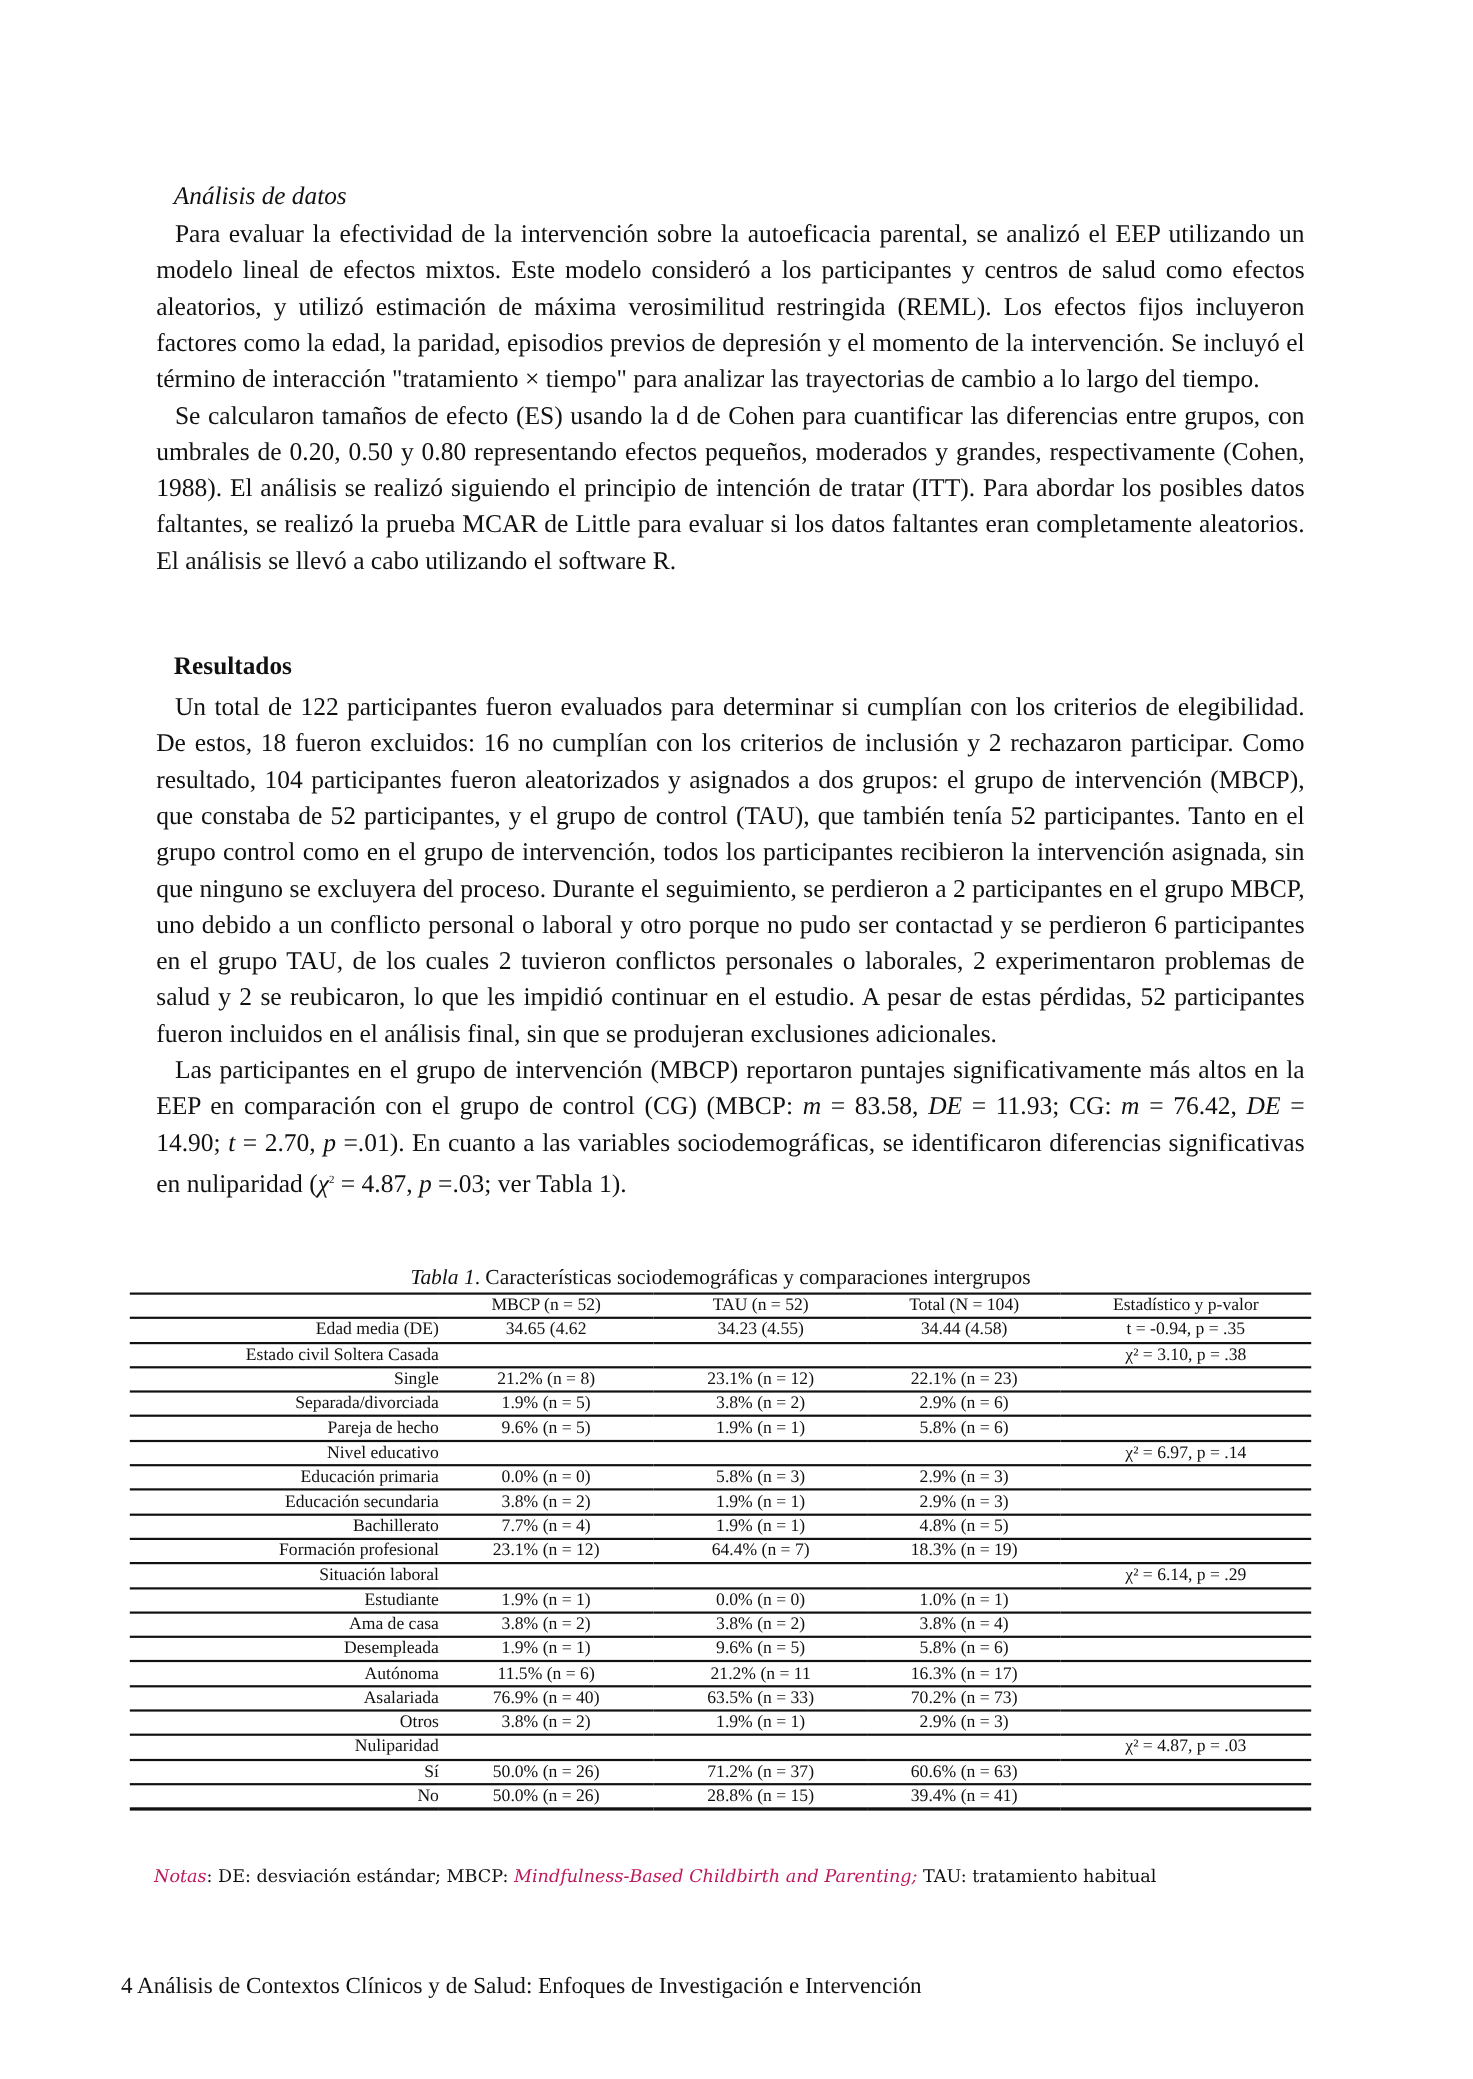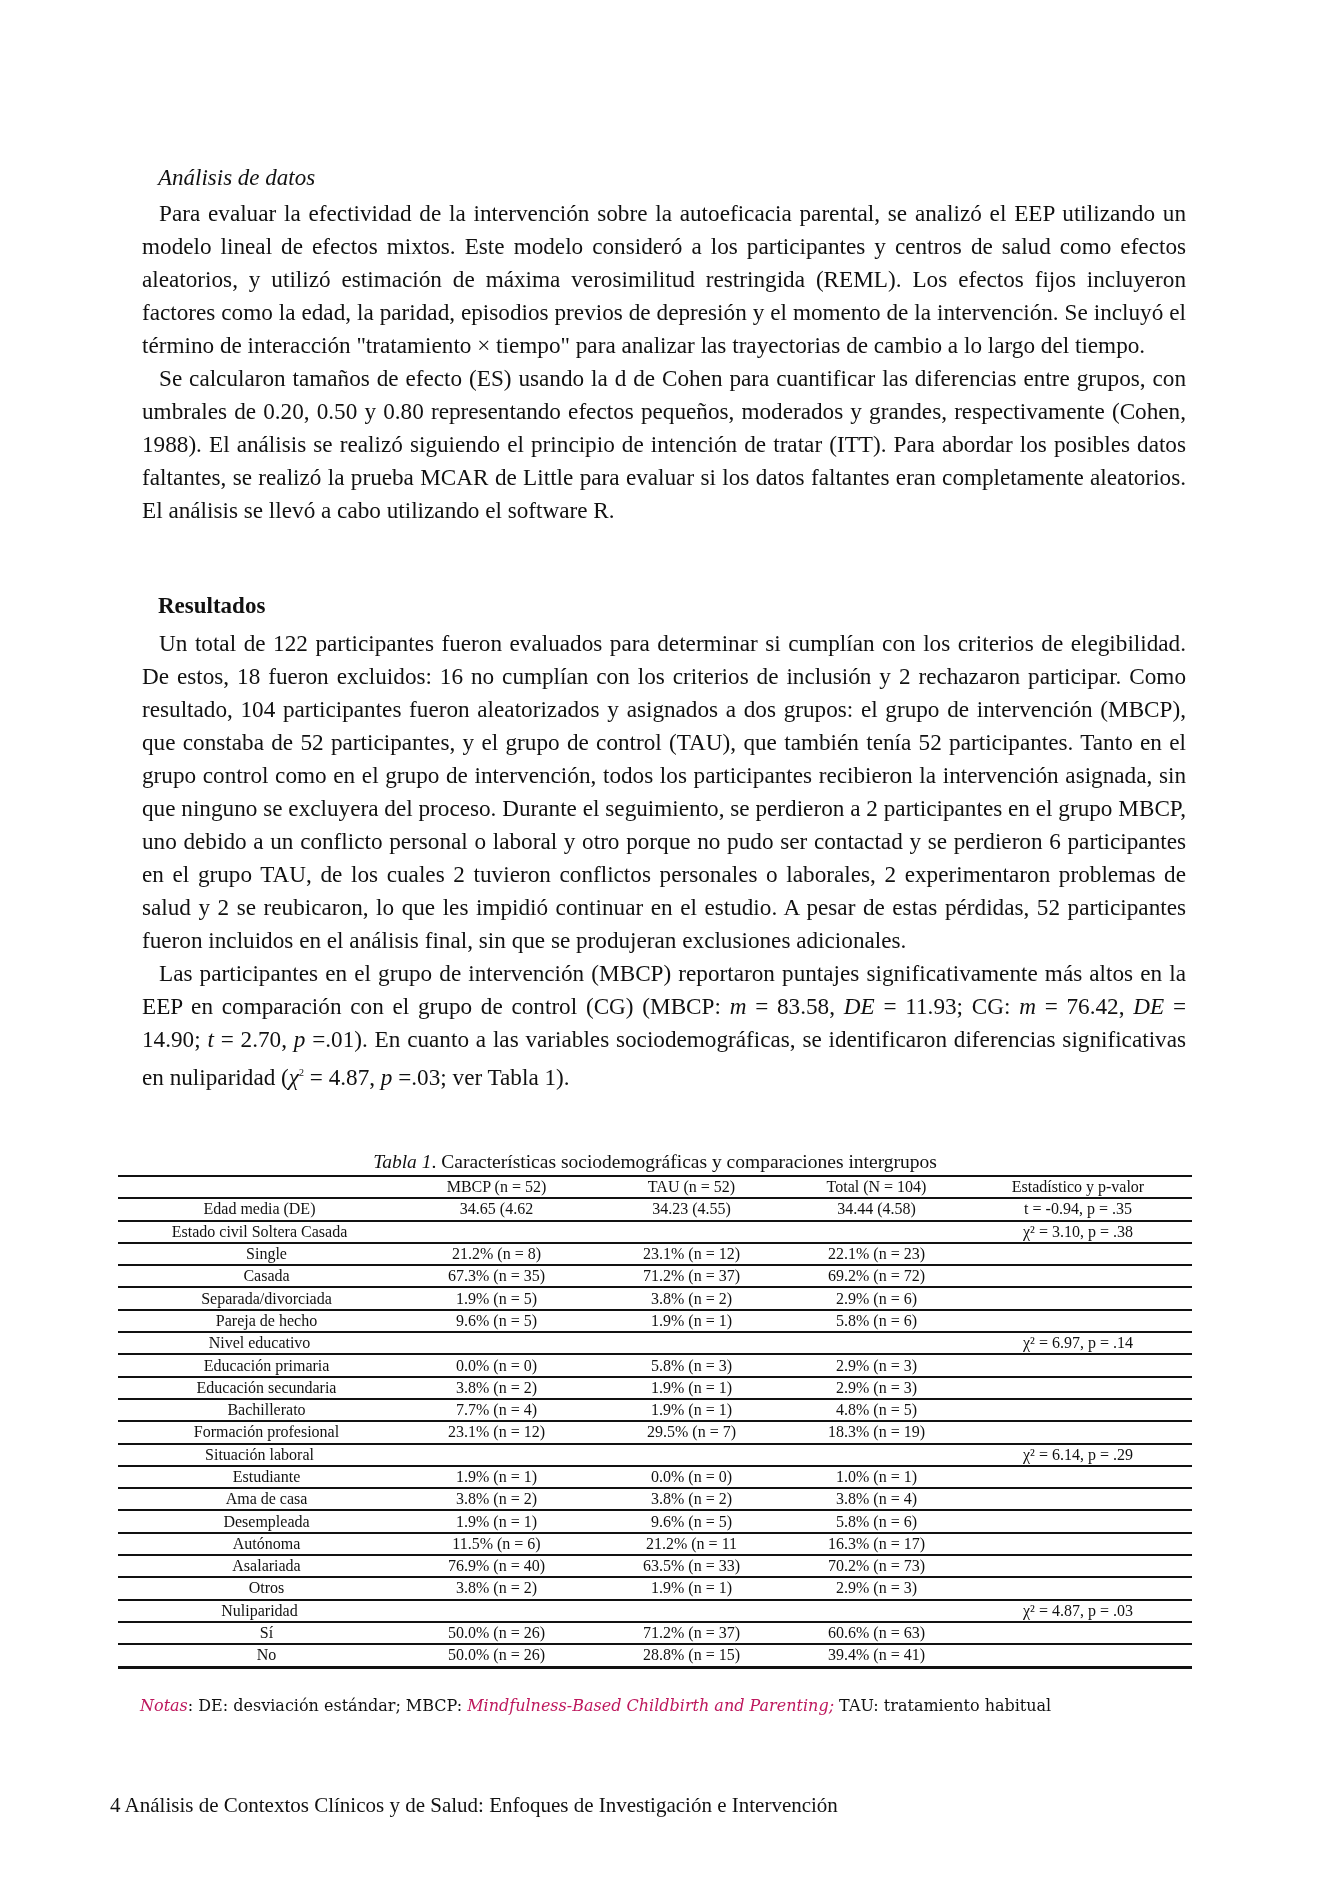--- a/index.html
+++ b/index.html
@@ -13,21 +13,21 @@
   #block2 { top: 627px; }
   i.v { font-style: italic; }
 
   .table-caption { position: absolute; left: 118px; width: 1074px; top: 1151px; text-align: center; font-size: 19.5px; }
   .table-caption .cap-italic { font-style: italic; }
   table.t1 { position: absolute; left: 118px; top: 1175px; width: 1074px; border-collapse: collapse; font-size: 16px; font-family: "Liberation Serif", serif; }
   table.t1 td, table.t1 th { padding: 0; height: 20.3px; font-weight: normal; white-space: nowrap; }
   table.t1 tr { border-bottom: 2px solid #111; }
   table.t1 tr.head { border-top: 2.5px solid #111; }
   table.t1 tr.last { border-bottom: 3px solid #111; }
-  td.c0 { width: 265px; text-align: center; padding-left: 2px !important; }
+  td.c0 { width: 265px; text-align: right; padding-left: 2px !important; }
   td.c0.sub { padding-left: 16px !important; }
   td.c1 { width: 195px; text-align: center; }
   td.c2 { width: 195px; text-align: center; }
   td.c3 { width: 175px; text-align: center; }
   td.c4 { text-align: center; }
   .notes { position: absolute; left: 140px; top: 1696px; font-size: 16px; font-family: "DejaVu Serif", serif; }
   .notes .ni { font-style: italic; color: #be185d; }
   .footer { position: absolute; left: 110px; top: 1793px; font-size: 21px; }
   sup { font-size: 10px; }
 </style>
@@ -74,27 +74,20 @@
           <td class="c4">χ² = 3.10, p = .38</td>
         </tr>
         <tr>
           <td class="c0 sub">Single</td>
           <td class="c1">21.2% (n = 8)</td>
           <td class="c2">23.1% (n = 12)</td>
           <td class="c3">22.1% (n = 23)</td>
           <td class="c4"></td>
         </tr>
         <tr>
-          <td class="c0 sub">Casada</td>
-          <td class="c1">67.3% (n = 35)</td>
-          <td class="c2">71.2% (n = 37)</td>
-          <td class="c3">69.2% (n = 72)</td>
-          <td class="c4"></td>
-        </tr>
-        <tr>
           <td class="c0 sub">Separada/divorciada</td>
           <td class="c1">1.9% (n = 5)</td>
           <td class="c2">3.8% (n = 2)</td>
           <td class="c3">2.9% (n = 6)</td>
           <td class="c4"></td>
         </tr>
         <tr>
           <td class="c0 sub">Pareja de hecho</td>
           <td class="c1">9.6% (n = 5)</td>
           <td class="c2">1.9% (n = 1)</td>
@@ -125,21 +118,21 @@
         <tr>
           <td class="c0 sub">Bachillerato</td>
           <td class="c1">7.7% (n = 4)</td>
           <td class="c2">1.9% (n = 1)</td>
           <td class="c3">4.8% (n = 5)</td>
           <td class="c4"></td>
         </tr>
         <tr>
           <td class="c0 sub">Formación profesional</td>
           <td class="c1">23.1% (n = 12)</td>
-          <td class="c2">29.5% (n = 7)</td>
+          <td class="c2">64.4% (n = 7)</td>
           <td class="c3">18.3% (n = 19)</td>
           <td class="c4"></td>
         </tr>
         <tr>
           <td class="c0">Situación laboral</td>
           <td class="c1"></td>
           <td class="c2"></td>
           <td class="c3"></td>
           <td class="c4">χ² = 6.14, p = .29</td>
         </tr>

